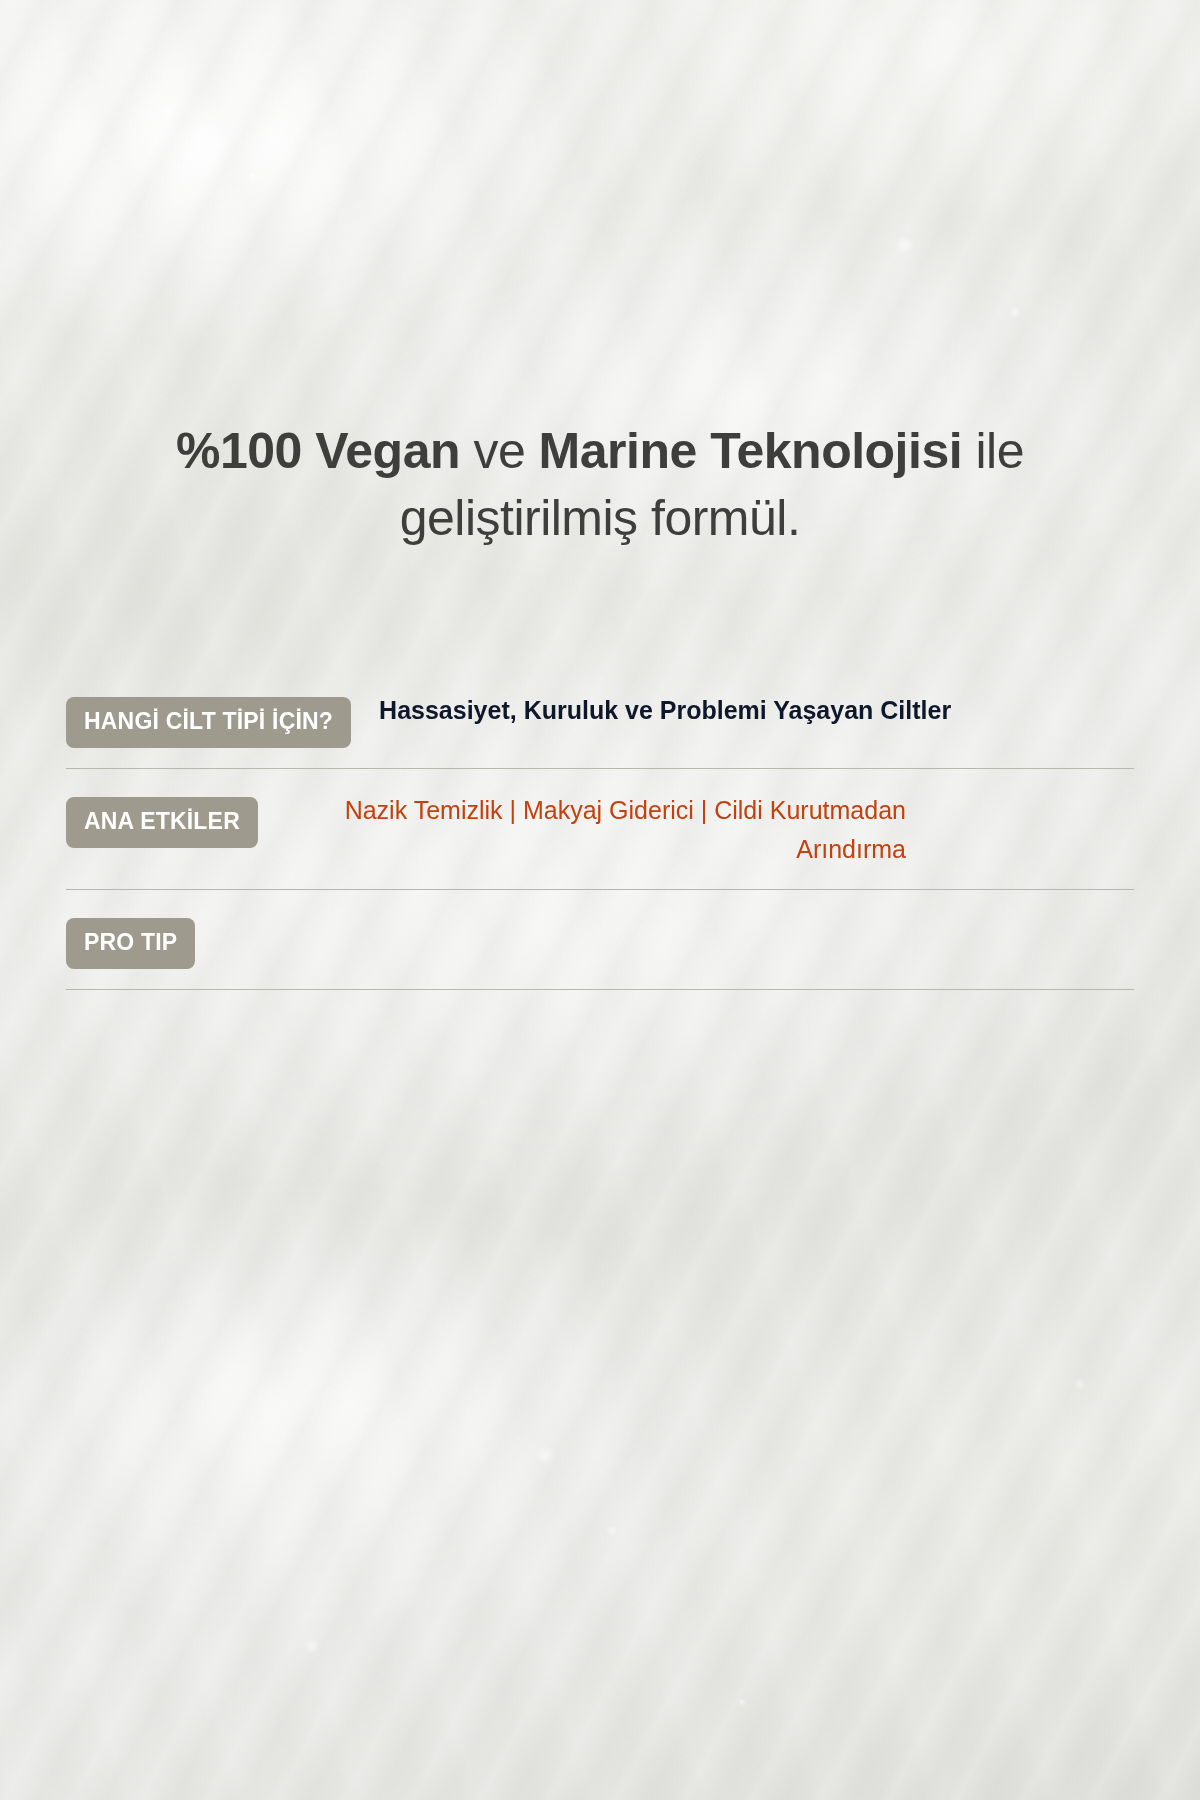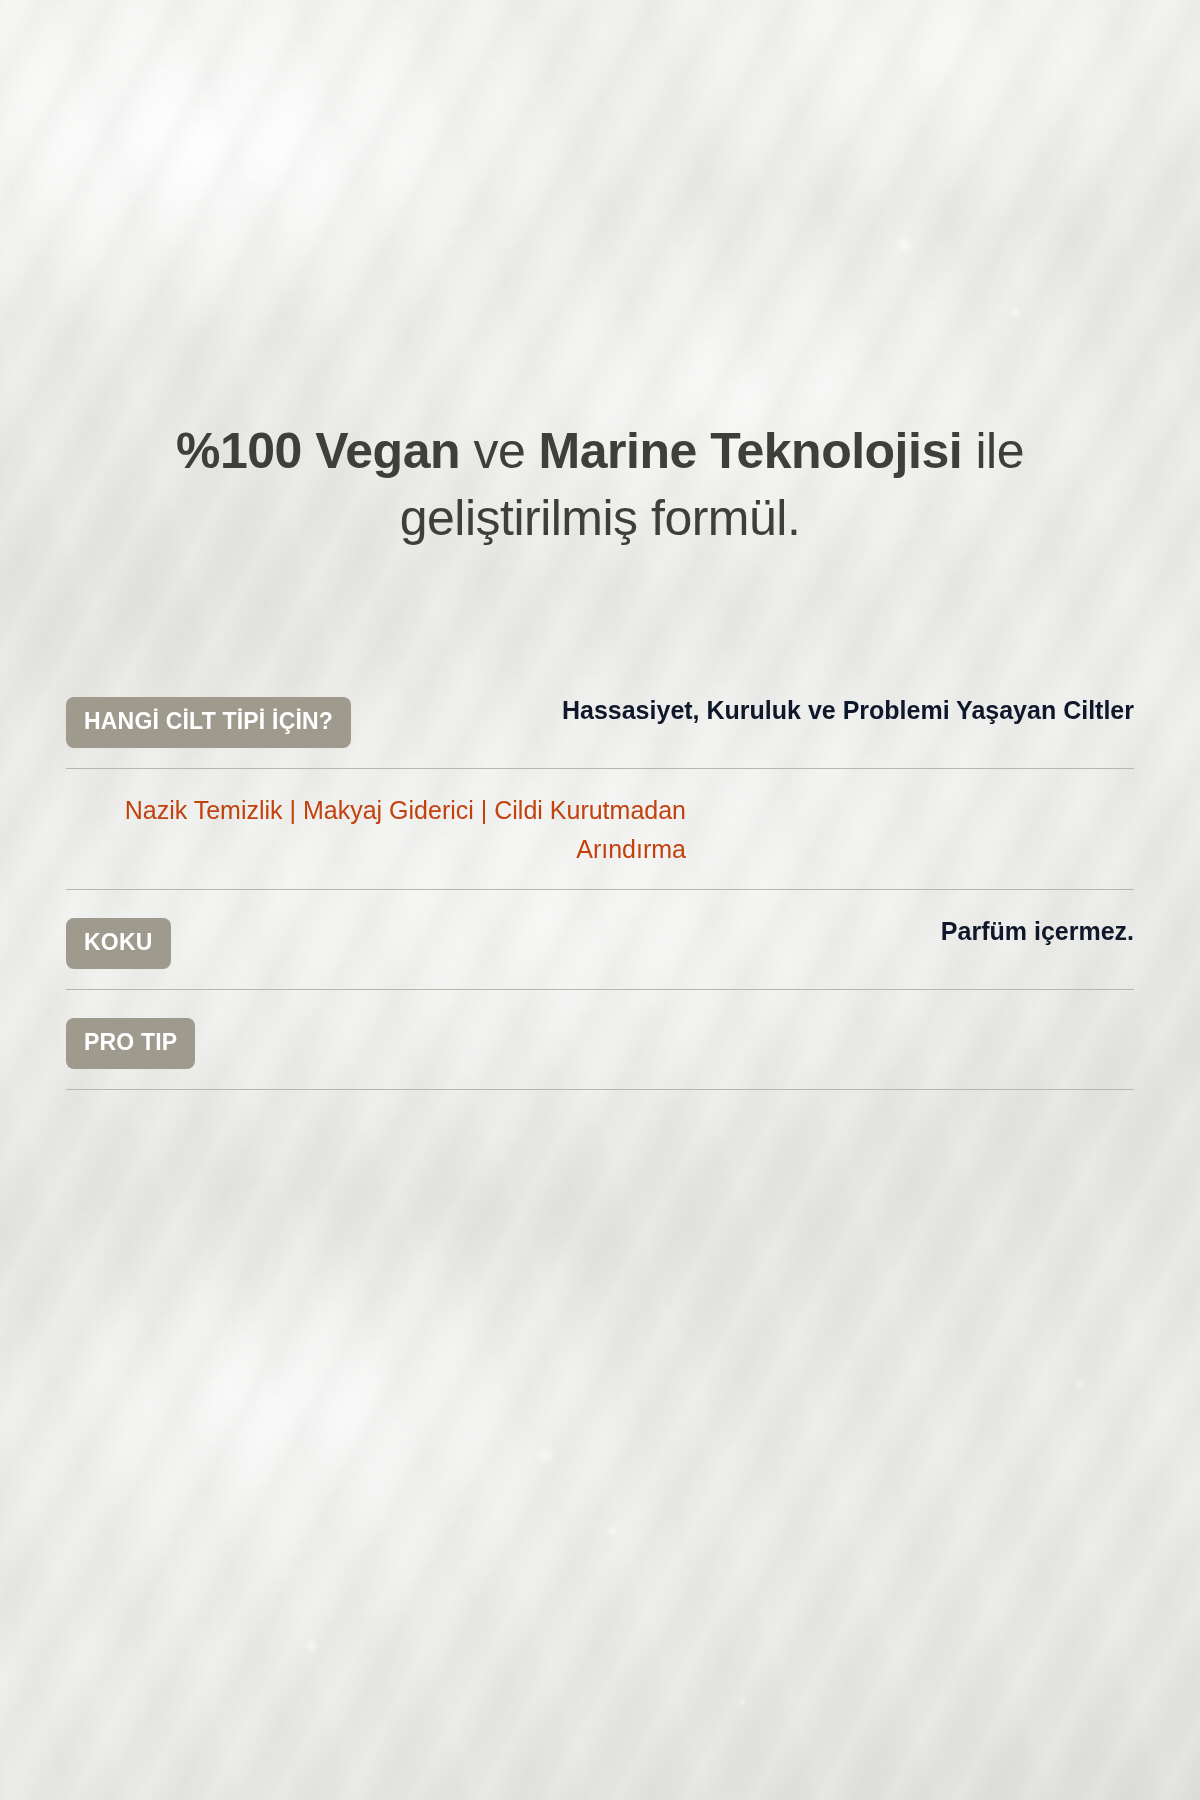--- a/index.html
+++ b/index.html
@@ -86,21 +86,21 @@
   }
   .headline b { font-weight: 700; }
 
   .table {
     margin-top: 136px;
   }
 
   .row {
     display: flex;
     align-items: flex-start;
-    justify-content: space-between;
+    justify-content: flex-start;
     gap: 28px;
     padding: 22px 0 20px 0;
     border-bottom: 1px solid #b8b6ad;
   }
   .row:first-child { border-top: 1px solid #b8b6ad; border-top: none; }
   .row.first { padding-top: 4px; }
 
   .tag {
     display: inline-block;
     background: #9e9a8d;
@@ -147,30 +147,27 @@
   <div class="table">
 
     <div class="row first">
       <div class="row-tag-wrap">
         <span class="tag">HANGİ CİLT TİPİ İÇİN?</span>
       </div>
       <div class="value bold">Hassasiyet, Kuruluk ve Problemi Yaşayan Ciltler</div>
     </div>
 
     <div class="row">
+      <div class="row-tag-wrap">
+        <span class="tag">ANA ETKİLER</span>
+      </div>
       <div class="value">Nazik Temizlik | Makyaj Giderici | Cildi Kurutmadan Arındırma</div>
     </div>
 
 
-    <div class="row">
-      <div class="row-tag-wrap">
-        <span class="tag">KOKU</span>
-      </div>
-      <div class="value bold">Parfüm içermez.</div>
-    </div>
 
     <div class="row">
       <div class="row-tag-wrap">
         <span class="tag">PRO TIP</span>
       </div>
     </div>
 
   </div>
 
   <div class="spacer-bottom"></div>

